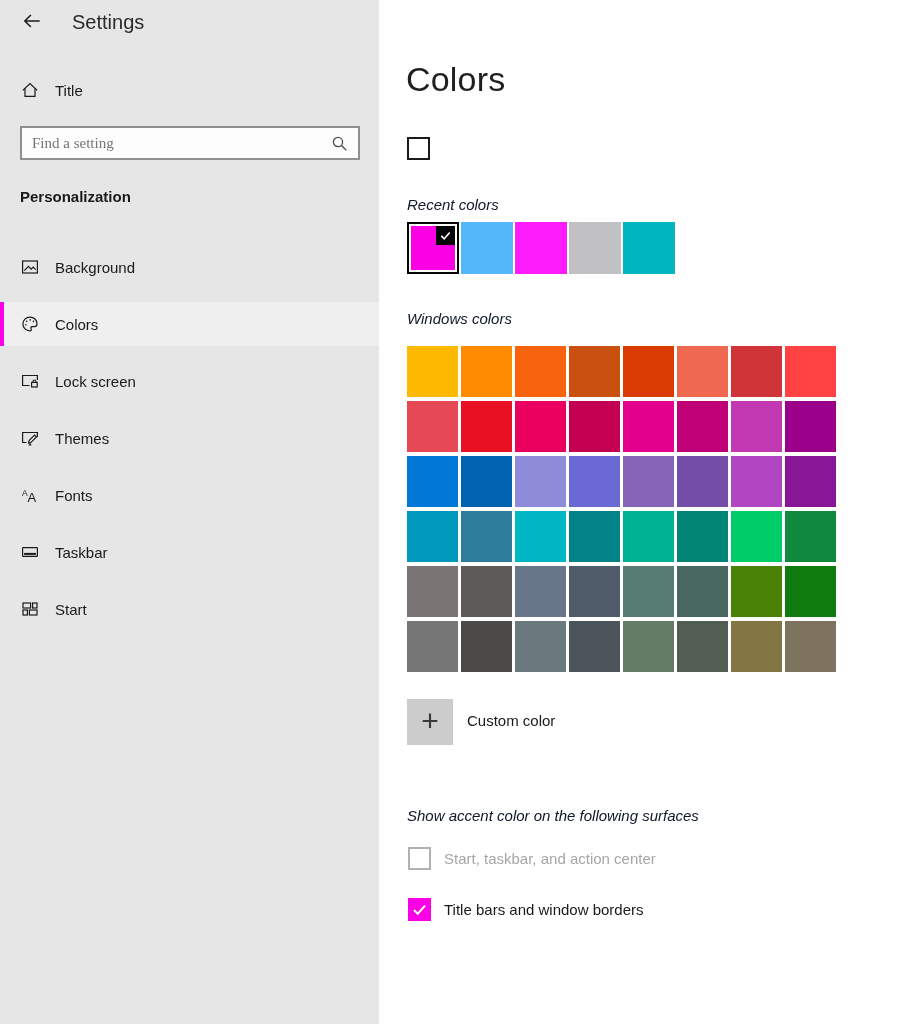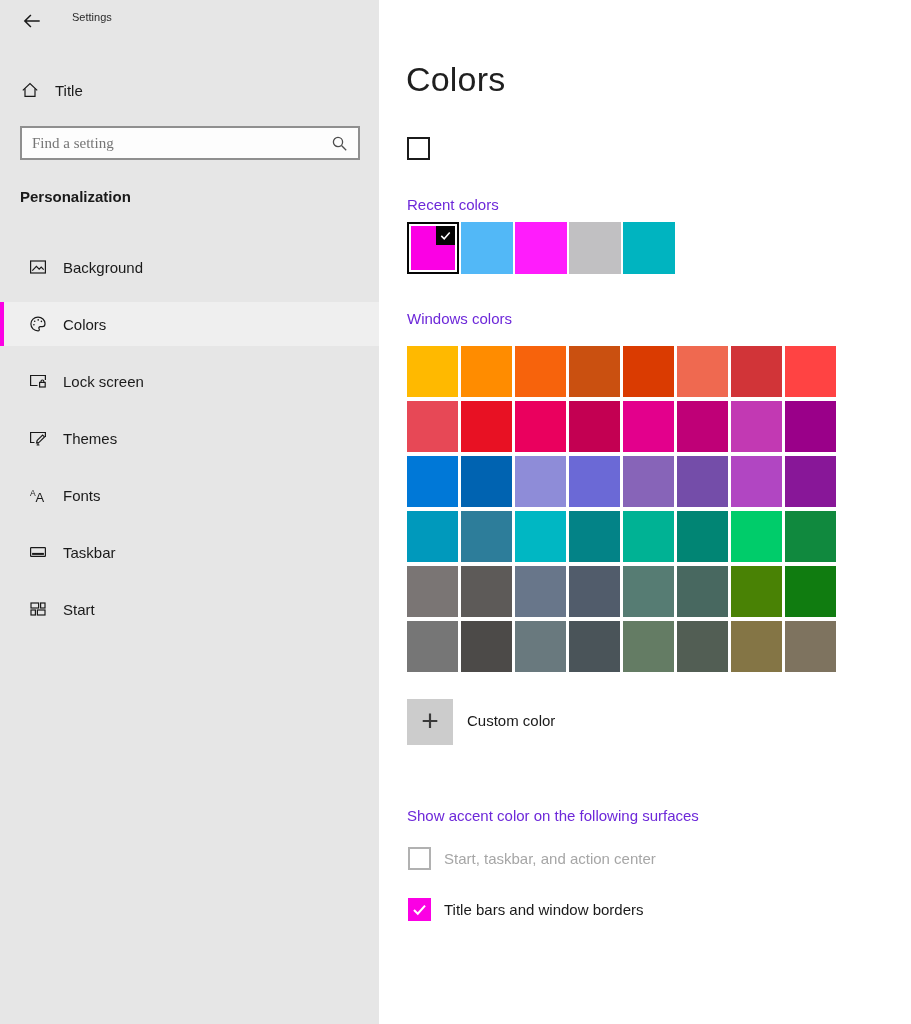--- a/index.html
+++ b/index.html
@@ -15,21 +15,21 @@
   
   .sidebar {
     position:absolute; left:0; top:0; width:379px; height:1024px;
     background:#e6e6e6;
   }
   .back-btn {
     position:absolute; left:12px; top:4px; width:40px; height:34px;
     display:flex; align-items:center; justify-content:center; cursor:pointer;
   }
   .win-title {
-    position:absolute; left:72px; top:11px; font-size:11px; color:#2b2b2b;
+    position:absolute; left:72px; top:11px; font-size:20px; color:#2b2b2b;
   }
   .home-row {
     position:absolute; left:0; top:70px; width:379px; height:40px;
     display:flex; align-items:center; padding-left:20px; gap:15px;
     font-size:15px; cursor:pointer;
   }
   .search-box {
     position:absolute; left:20px; top:126px; width:340px; height:34px;
     background:#fdfdfd; border:2px solid #8f8f8f;
     display:flex; align-items:center; padding:0 10px;
@@ -39,21 +39,21 @@
     font-size:15px; color:#5f5f5f;
     font-family:Liberation Serif, serif;
   }
   .section-heading {
     position:absolute; left:20px; top:188px; font-size:15px; font-weight:700;
     color:#1a1a1a;
   }
   .nav { position:absolute; left:0; top:245px; width:379px; }
   .nav-item {
     position:relative; height:44px; margin-bottom:13px;
-    display:flex; align-items:center; padding-left:28px; gap:15px;
+    display:flex; align-items:center; padding-left:20px; gap:15px;
     font-size:15px; cursor:pointer;
   }
   .nav-item.selected { background:#efefef; }
   .nav-accent-bar {
     position:absolute; left:0; top:0; width:4px; height:44px;
   }
   .nav-icon, .row-icon { width:20px; height:20px; flex:0 0 20px; display:block; }
 
   
   .page-title {
@@ -66,21 +66,21 @@
   }
   .chk-box {
     width:23px; height:23px; border:2px solid #1b1b1b; background:#fff;
     flex:0 0 23px; display:flex; align-items:center; justify-content:center;
     cursor:pointer;
   }
   .chk-box.disabled { border-color:#b1b1b1; cursor:default; }
   .chk-box.checked { border:none; }
   .chk-label.disabled { color:#a6a6a6; }
 
-  .section-label { position:absolute; font-size:15px; color:#6d28d9; }
+  .section-label { position:absolute; font-size:15px; color:#0f172a;font-style:italic; }
 
   .recent-row {
     position:absolute; left:407px; top:222px; display:flex; gap:2px;
   }
   .recent-swatch {
     width:52px; height:52px; position:relative; cursor:pointer;
   }
   .recent-swatch.selected {
     border:2px solid #050505; background:#fff; padding:2px;
   }

